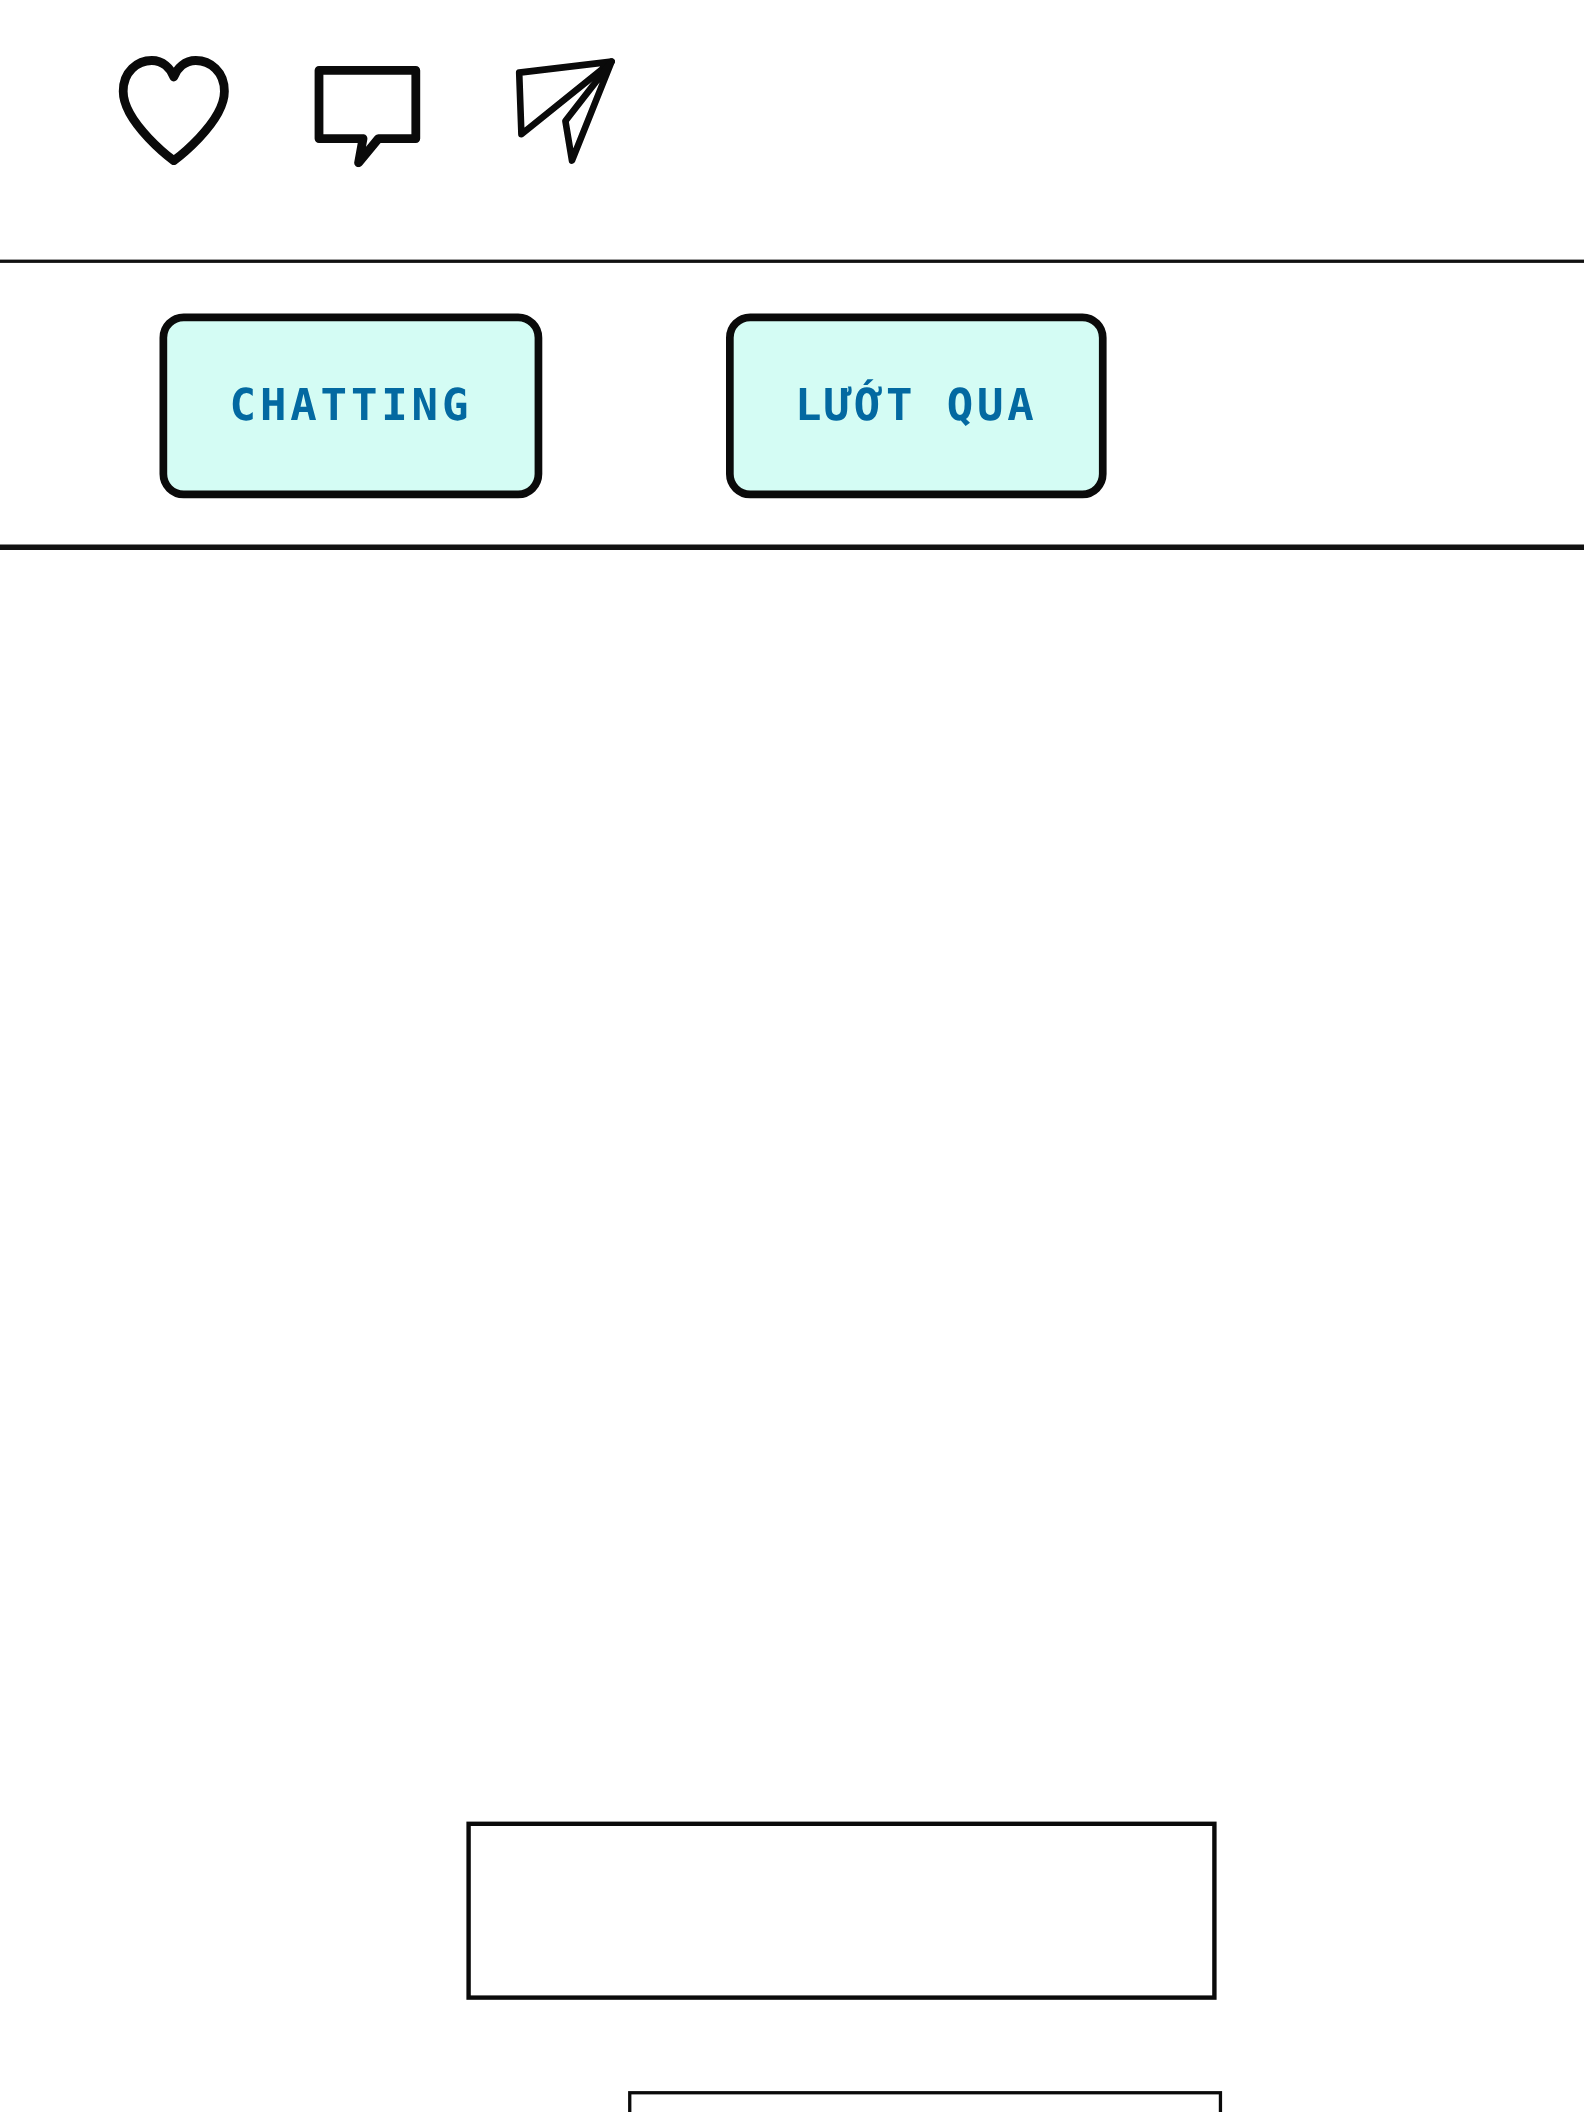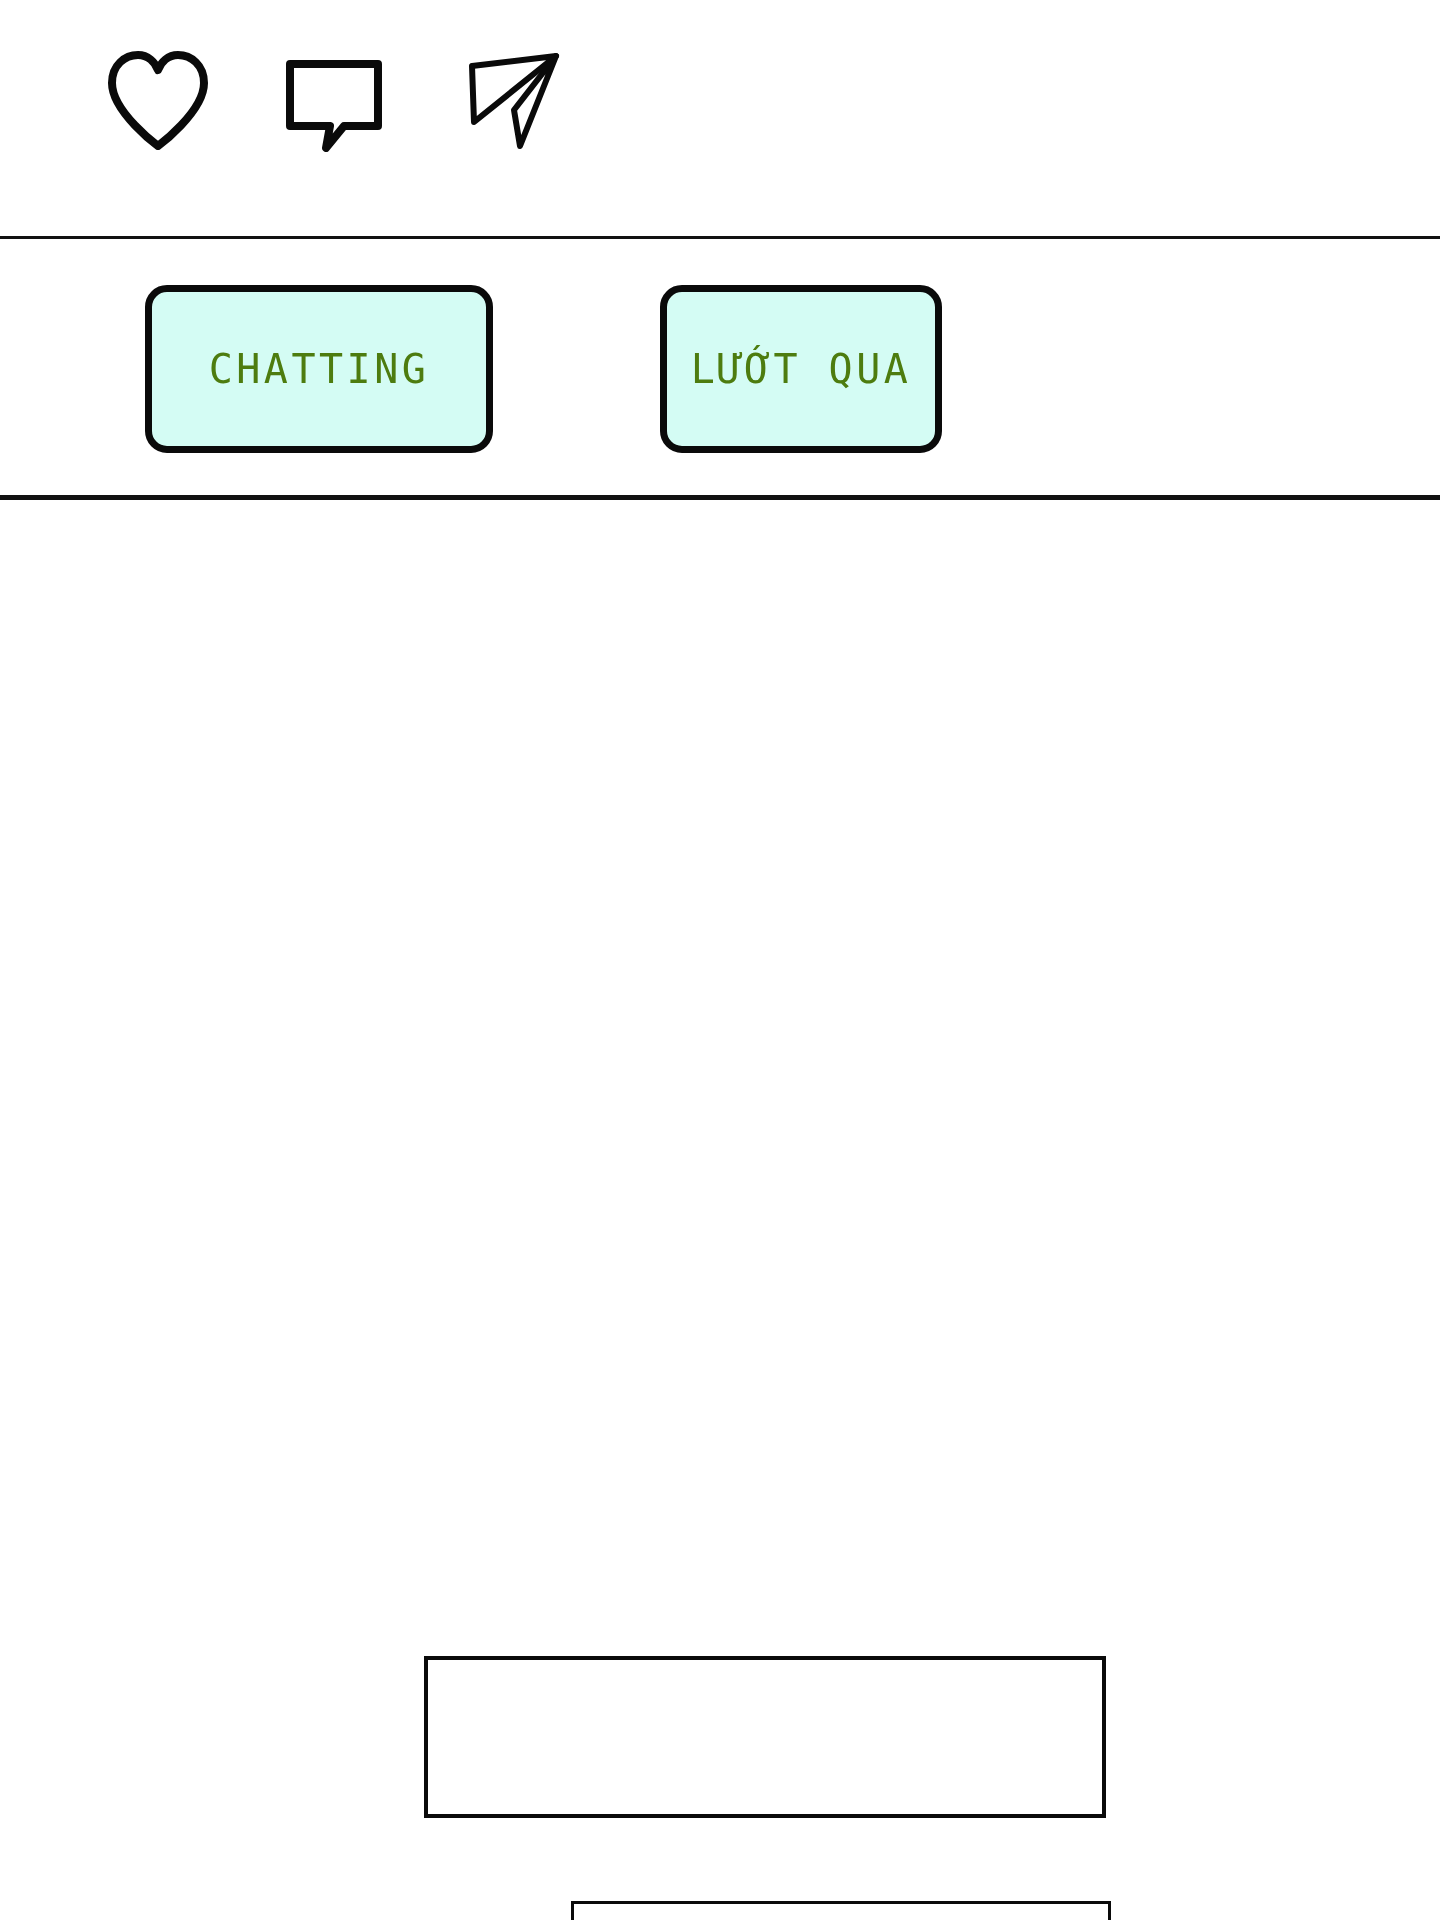--- a/index.html
+++ b/index.html
@@ -79,28 +79,28 @@
     border: 7px solid #0a0a0a;
     border-radius: 22px;
     display: flex;
     align-items: center;
     justify-content: center;
     cursor: pointer;
     padding: 0;
     font-family: "DejaVu Sans Mono", "Liberation Mono", monospace;
   }
   .choice-btn.left  { left: 145px; width: 348px; }
-  .choice-btn.right { left: 660px; width: 282px; }
+  .choice-btn.right { left: 660px; width: 346px; }
 
   .choice-label {
     font-family: "DejaVu Sans Mono", "Liberation Mono", monospace;
     font-size: 40px;
-    font-weight: 400;
+    font-weight: 700;
     letter-spacing: 3.5px;
-    color: #4d7c0f;
+    color: #0369a1;
     white-space: nowrap;
     text-transform: uppercase;
     line-height: 1;
     
     text-shadow:
        0.6px 0 0 rgba(255,255,255,0.0),
       -0.6px 0 0 rgba(255,255,255,0.0);
   }
 
   

